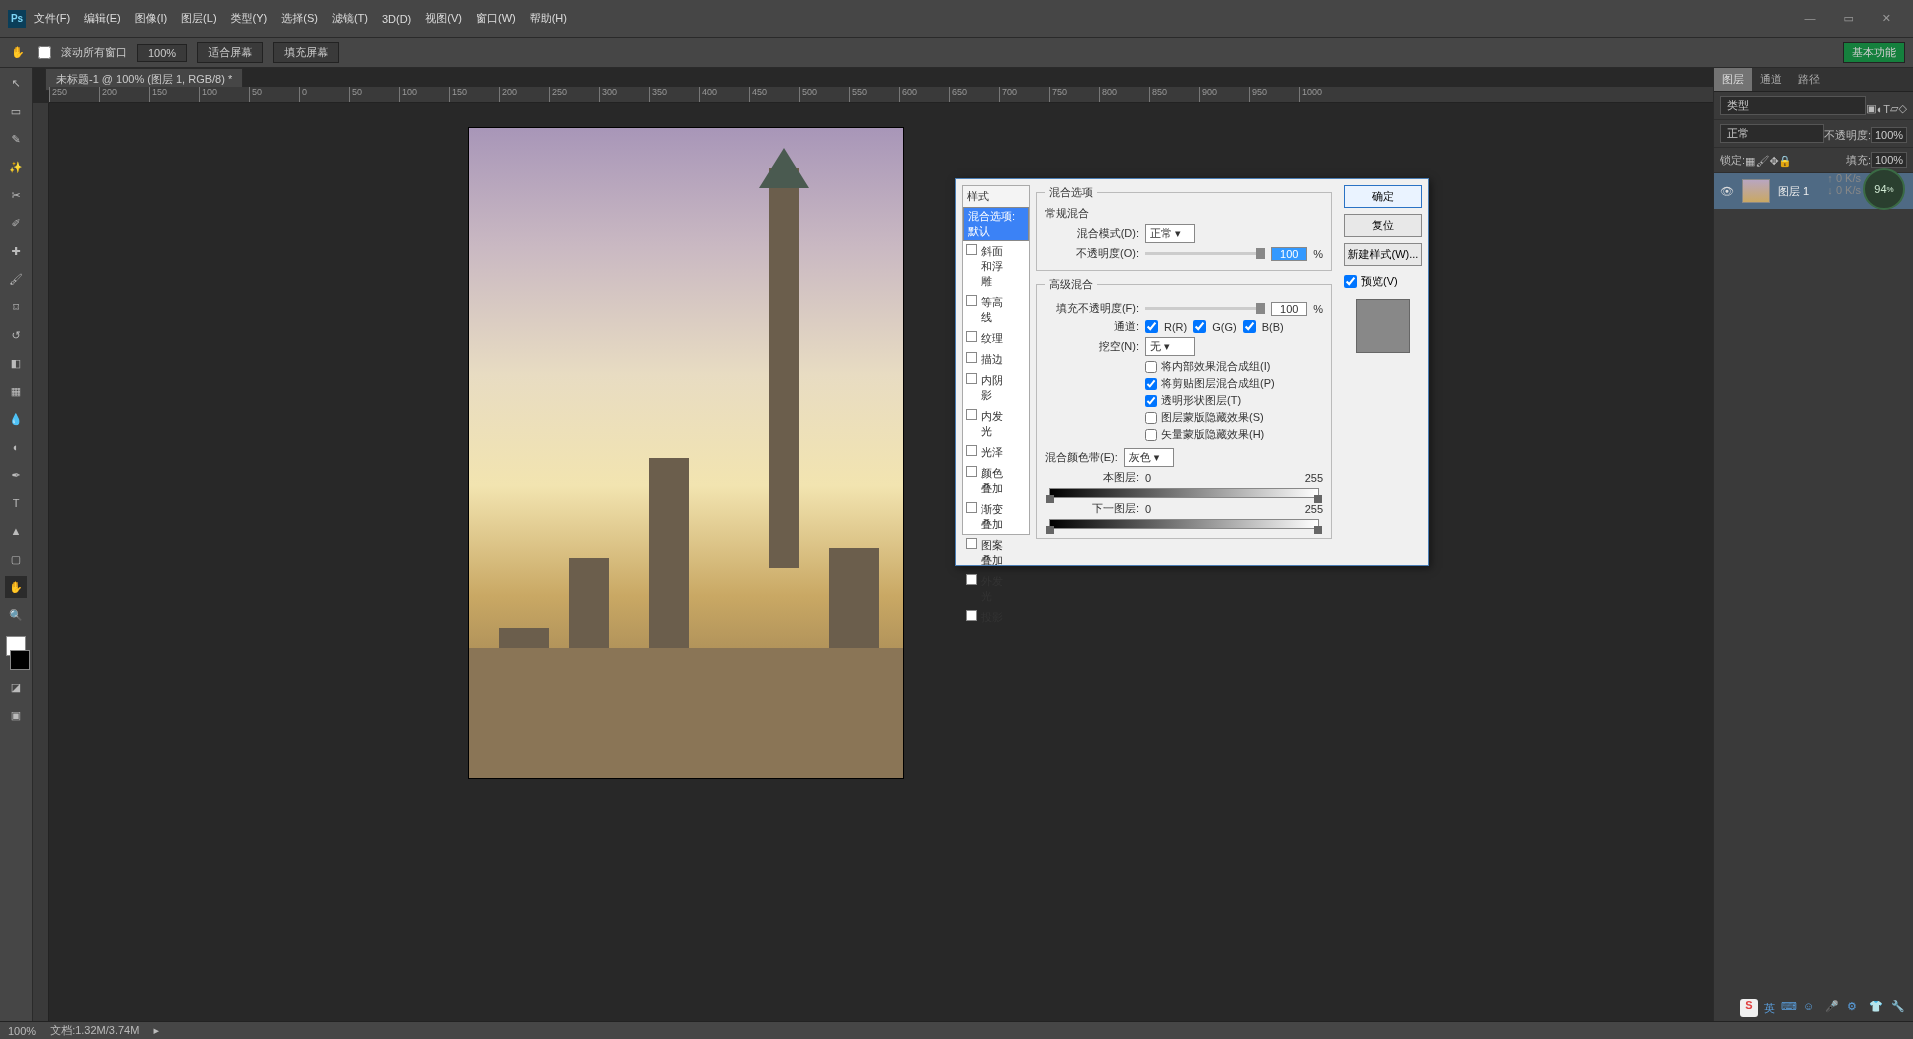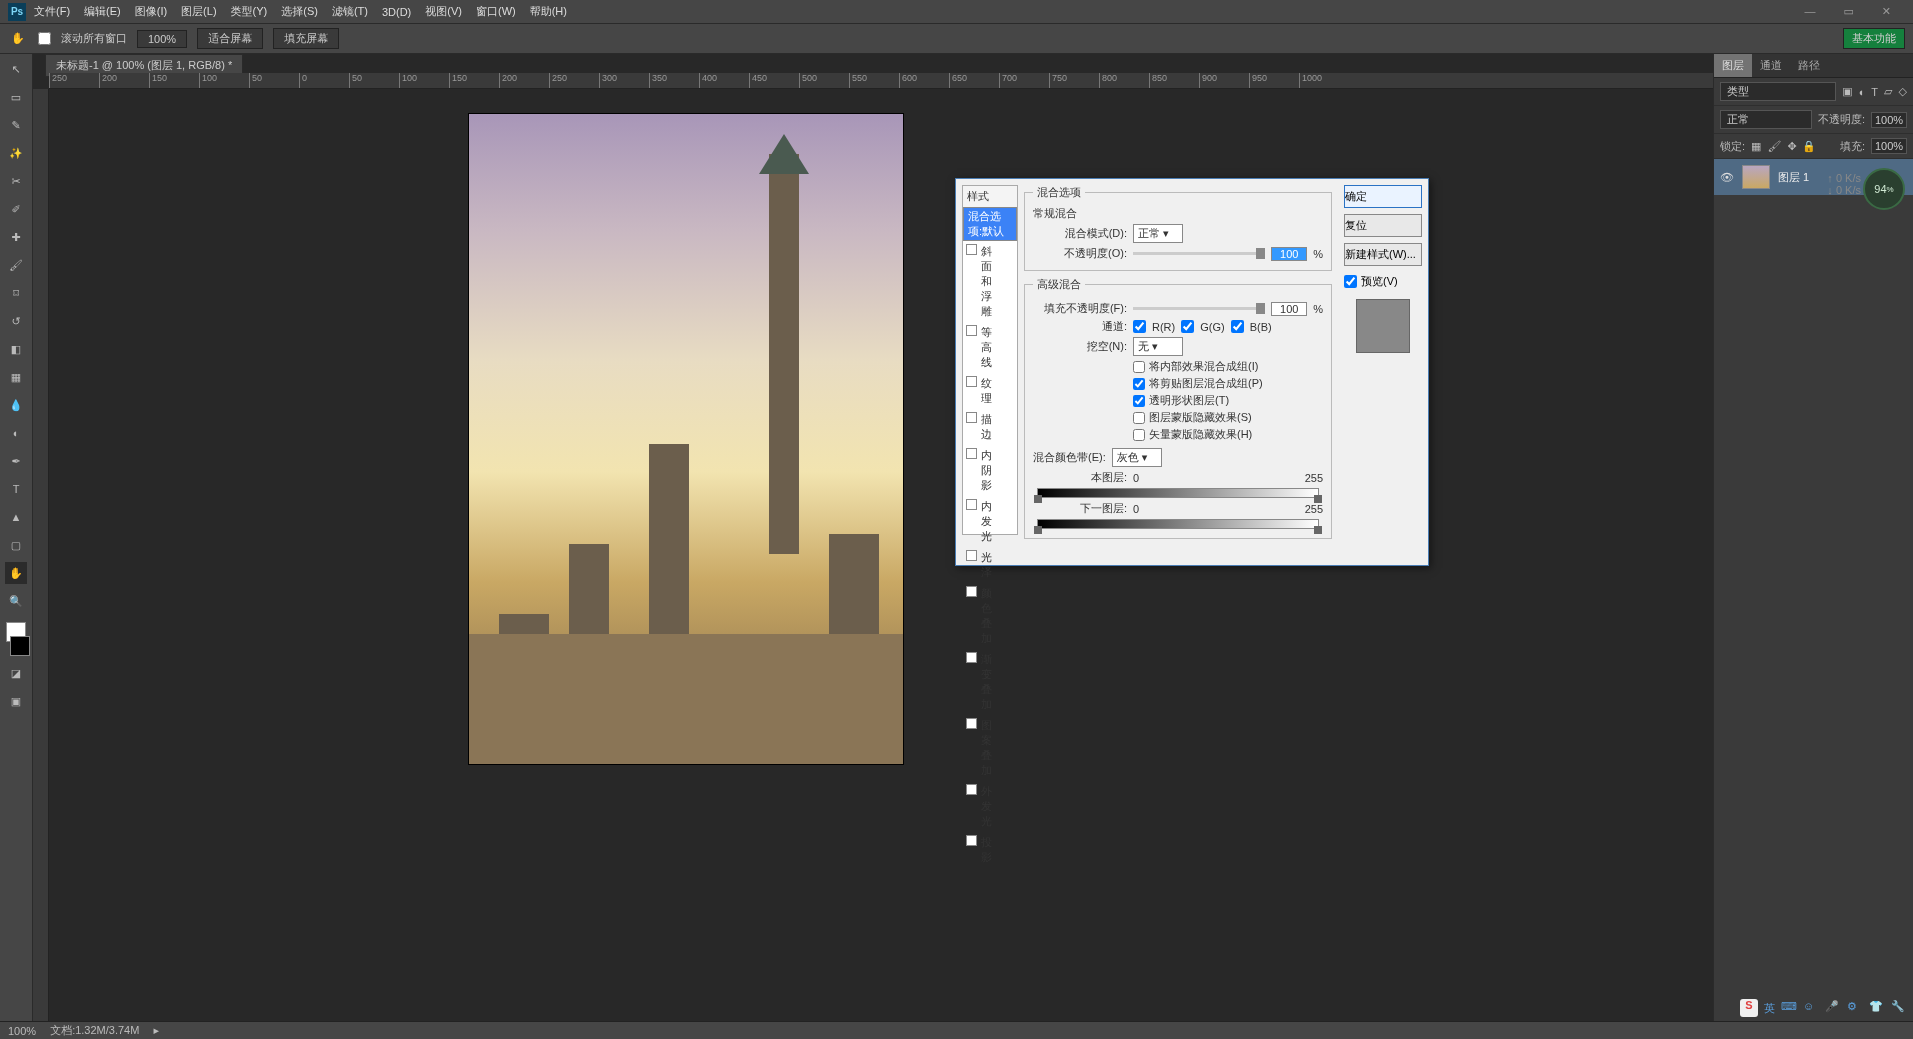--- a/index.html
+++ b/index.html
@@ -1,19 +1,19 @@
 <!DOCTYPE html>
 <html><head>
 <meta charset="utf-8">
 <style>
 * { margin:0; padding:0; box-sizing:border-box; font-family:"Microsoft YaHei",sans-serif; font-size:11px; }
 body { background:#464646; width:1913px; height:1039px; overflow:hidden; position:relative; }
 
 
-.menubar { background:#464646; height:24px; display:flex; align-items:center; padding:8px 8px; color:#ddd; border-bottom:1px solid #2a2a2a; }
+.menubar { background:#464646; height:38px; display:flex; align-items:center; padding:8px 8px; color:#ddd; border-bottom:1px solid #2a2a2a; }
 .ps-logo { width:18px; height:18px; background:#0a3e59; color:#7dd6f6; font-weight:bold; text-align:center; line-height:18px; margin-right:8px; font-size:10px; }
 .menubar span { margin-right:14px; cursor:default; }
 .win-ctrl { margin-left:auto; display:flex; gap:14px; color:#999; }
 
 
 .optbar { background:#464646; height:30px; display:flex; align-items:center; padding:0 8px; border-bottom:1px solid #2a2a2a; color:#ccc; gap:10px; }
 .hand-ico { width:20px; height:20px; display:flex; align-items:center; justify-content:center; }
 .opt-btn { background:#3a3a3a; border:1px solid #222; padding:2px 10px; color:#ccc; }
 .right-label { margin-left:auto; background:#15803d; padding:2px 8px; border:1px solid #222; }
 
@@ -29,53 +29,53 @@
 .ruler-h div { flex:0 0 50px; border-left:1px solid #777; color:#999; font-size:9px; padding-left:2px; }
 .ruler-v { position:absolute; top:35px; left:0; width:16px; bottom:0; background:#3a3a3a; border-right:1px solid #222; }
 .img-canvas { position:absolute; top:60px; left:436px; width:434px; height:650px; background:linear-gradient(180deg,#a896b8 0%,#c9b8c2 18%,#e8dcc2 38%,#f2e4b0 55%,#c9a864 72%,#7a6244 100%); box-shadow:0 0 0 1px #000; }
 
 .tower { position:absolute; background:#6b5e4c; }
 
 .panels { width:200px; background:#3a3a3a; border-left:1px solid #2a2a2a; }
 .panel-tabs { display:flex; background:#333; border-bottom:1px solid #222; }
 .panel-tabs span { padding:4px 8px; color:#aaa; }
 .panel-tabs span.active { background:#737373; color:#ddd; }
-.panel-row { display:flex; align-items:center; padding:4px 6px; color:#bbb; gap:6px; border-bottom:1px solid #2e2e2e; }
+.panel-row { display:flex; align-items:flex-end; padding:4px 6px; color:#bbb; border-bottom:1px solid #2e2e2e; }
 .dd { background:#2b2b2b; border:1px solid #555; padding:1px 6px; color:#ccc; flex:1; }
 .mini { width:36px; background:#2b2b2b; border:1px solid #555; text-align:center; color:#ccc; padding:1px 2px; }
 .layer-row { display:flex; align-items:center; padding:6px; gap:8px; background:#4f6a84; color:#eee; }
 .layer-thumb { width:28px; height:24px; background:linear-gradient(#b9a6c0,#c9a864); border:1px solid #888; }
 .eye { color:#ddd; }
 
 
 .dialog { position:absolute; left:955px; top:178px; width:474px; height:388px; background:#f0f0f0; border:1px solid #4a7db4; box-shadow:2px 2px 8px rgba(0,0,0,0.5); }
 .dlg-title { background:linear-gradient(#6497d0,#4a7db4); color:#fff; padding:4px 8px; font-size:12px; }
 .dlg-body { display:flex; height:362px; }
-.style-list { width:56px; border:1px solid #aaa; margin:6px 0 6px 6px; background:#fff; }
+.style-list { width:68px; border:1px solid #aaa; margin:6px 0 6px 6px; background:#fff; }
 .style-hdr { padding:3px 4px; background:#f4f4f4; color:#333; }
 .style-item { padding:3px 19px 3px 18px; position:relative; color:#333; }
 .style-item.sel { background:#3b82f6; color:#fff; }
 .style-item .cb { position:absolute; left:3px; top:3px; width:11px; height:11px; border:1px solid #888; background:#fff; }
 .opts-col { flex:1; padding:6px; font-size:11px; color:#333; }
 .fieldset { border:1px solid #bbb; margin-bottom:6px; padding:6px 8px; }
 .fieldset legend { padding:0 4px; color:#333; }
 .fr { display:flex; align-items:center; gap:6px; margin:3px 0; }
 .fr label { width:94px; text-align:right; }
 .sel { border:1px solid #888; padding:1px 4px; background:#fff; min-width:50px; }
 .slider { flex:1; height:3px; background:#ccc; position:relative; }
 .slider::after { content:""; position:absolute; right:0; top:-4px; width:9px; height:11px; background:#888; }
 .num { width:36px; border:1px solid #888; text-align:center; background:#fff; }
 .num.hl { background:#3399ff; color:#fff; }
 .chk { display:flex; align-items:center; gap:4px; margin-left:100px; margin-bottom:2px; }
 .chk input { width:12px; height:12px; }
 .grad { height:10px; background:linear-gradient(90deg,#000,#fff); border:1px solid #888; flex:1; position:relative; margin:0 4px; }
 .grad::before,.grad::after { content:""; position:absolute; bottom:-6px; width:8px; height:8px; background:#666; }
 .grad::before{left:-4px;} .grad::after{right:-4px;}
 .btns { width:90px; padding:6px; display:flex; flex-direction:column; gap:6px; }
-.btn { border:1px solid #888; background:#e8e8e8; padding:3px 0; text-align:left; }
+.btn { border:1px solid #888; background:#e8e8e8; padding:3px 0; text-align:center; }
 .btn.primary { border:1px solid #2a72c4; background:#eaf3ff; }
 .preview-box { width:54px; height:54px; background:#888; border:1px solid #666; margin-top:4px; align-self:center; }
 
 
 .status { position:absolute; bottom:0; left:0; right:0; height:18px; background:#464646; color:#bbb; display:flex; align-items:center; padding:0 8px; gap:14px; font-size:11px; border-top:1px solid #222;}
 
 .gauge { position:absolute; right:8px; top:168px; width:42px; height:42px; border-radius:50%; background:#2a3f2f; border:2px solid #3a6a44; color:#cfe8d2; display:flex; align-items:center; justify-content:center; font-size:12px; }
 .gauge-lbl { position:absolute; right:52px; top:172px; color:#888; font-size:9px; text-align:right; line-height:12px; }
 
 .tray { position:absolute; right:6px; bottom:22px; display:flex; gap:6px; align-items:center; }

